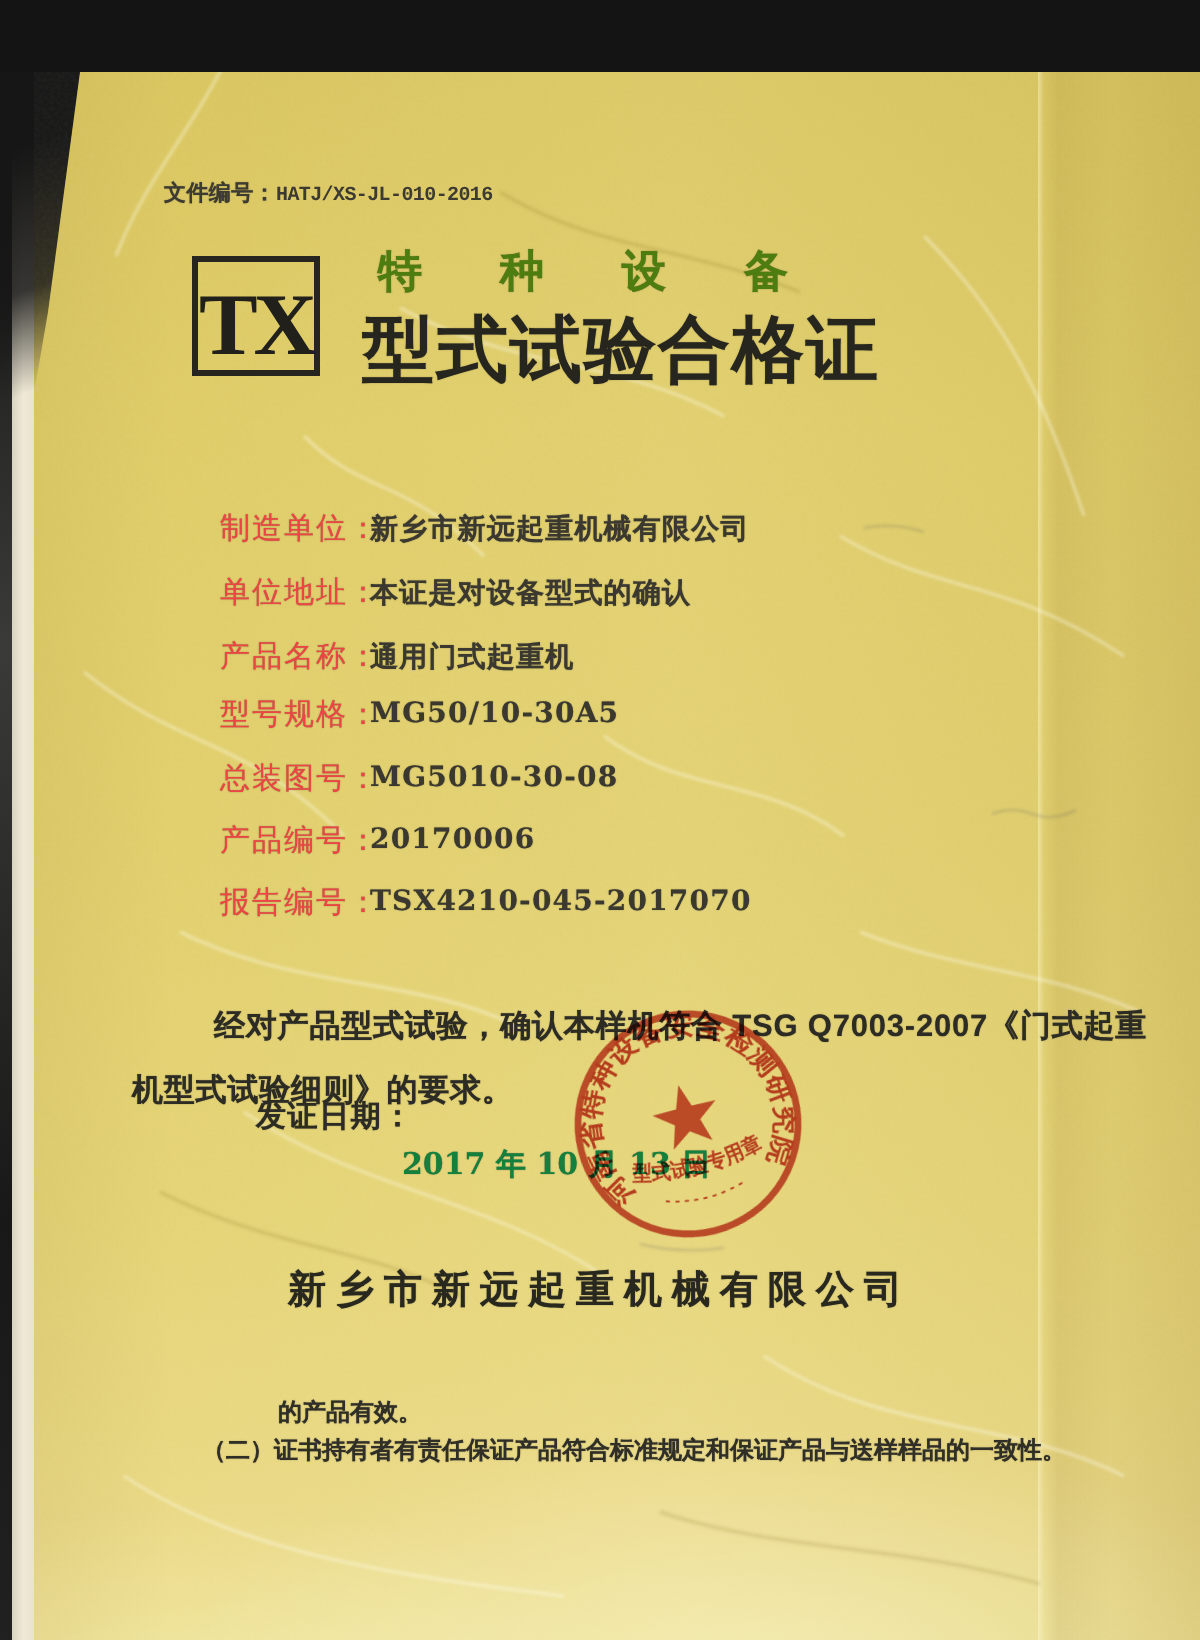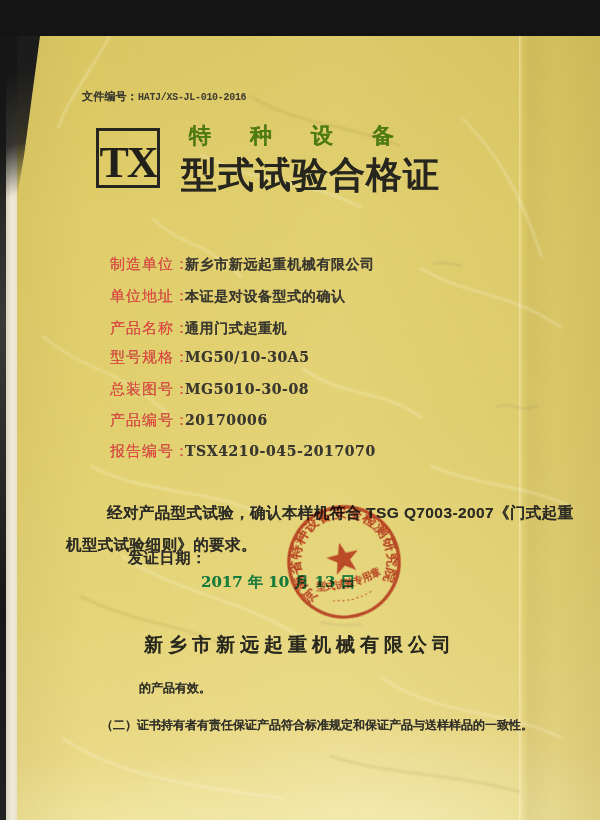--- a/index.html
+++ b/index.html
@@ -60,21 +60,21 @@
   .stmt2{left:66px;top:499px;font-size:15.5px;font-weight:bold;letter-spacing:.4px;}
 
   .date-label{left:128px;top:513px;font-size:15px;font-weight:bold;letter-spacing:.8px;}
   .date-value{left:201px;top:537px;font-size:15px;font-weight:bold;color:#15803d;
     font-family:"DejaVu Serif",serif;}
 
   .authority{left:0;top:596px;width:600px;text-align:center;font-size:19px;font-weight:bold;
     letter-spacing:5px;color:#29281f;}
 
   .note1{left:67px;top:643px;font-size:12px;font-weight:bold;color:#2f2e27;}
-  .note2{left:139px;top:644px;font-size:12px;font-weight:bold;color:#2f2e27;}
+  .note2{left:139px;top:662px;font-size:12px;font-weight:bold;color:#2f2e27;}
   .note3{left:101px;top:681px;font-size:12px;font-weight:bold;color:#2f2e27;}
 
   .seal{position:absolute;left:284px;top:466px;width:120px;height:120px;z-index:7;
     transform:rotate(-14deg);mix-blend-mode:multiply;opacity:.92;}
 </style>
 </head>
 <body>
 
 <div class="photo">
 

